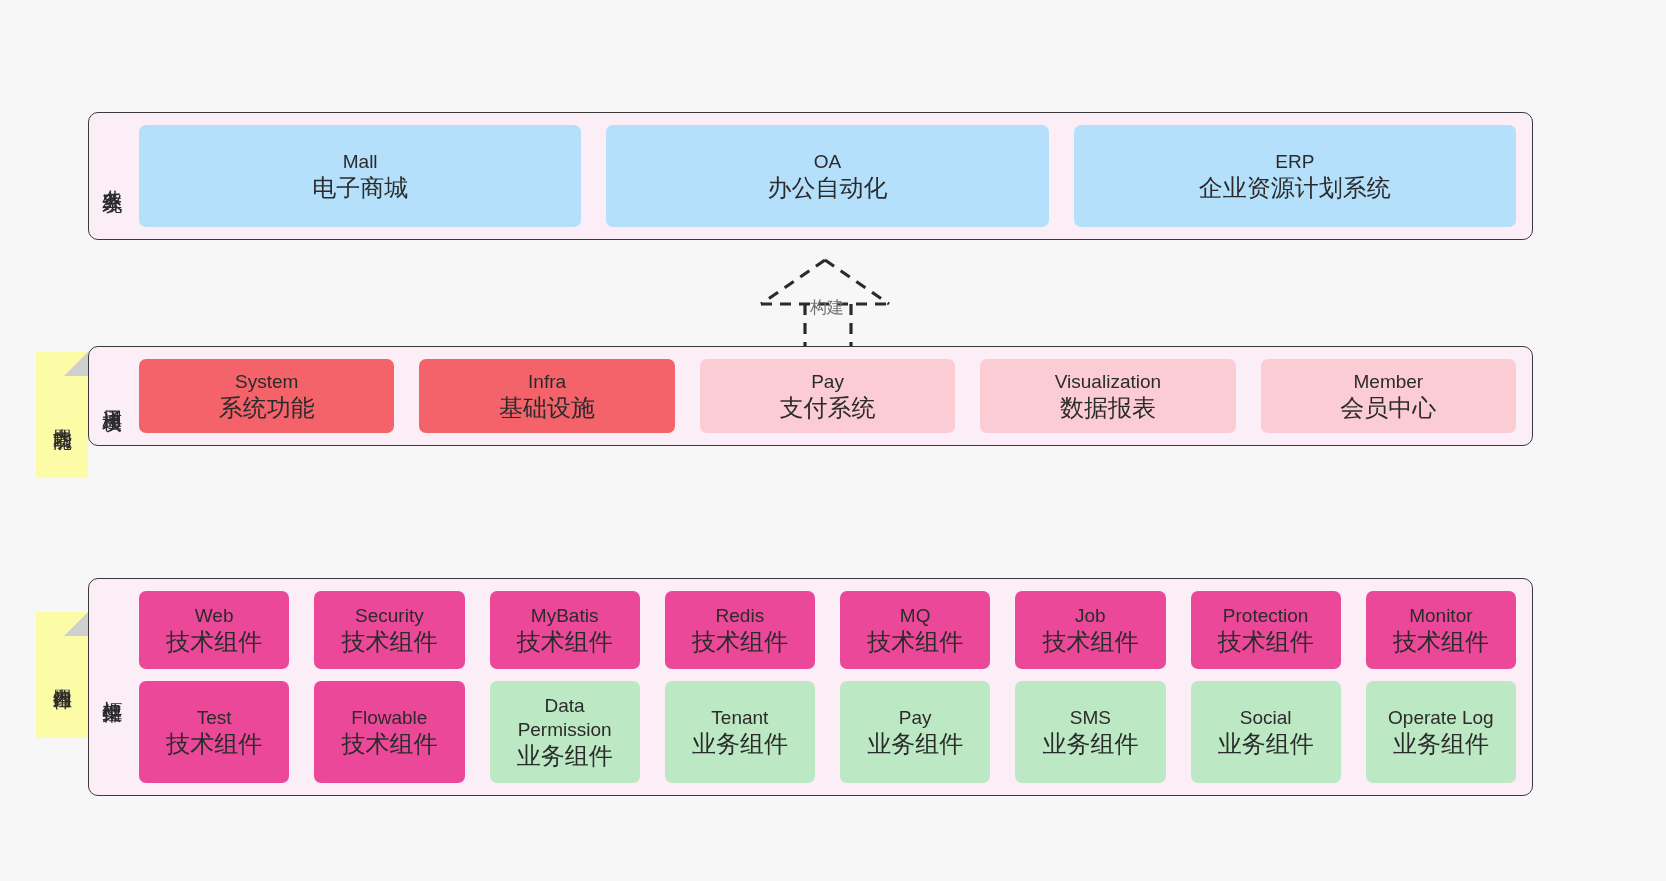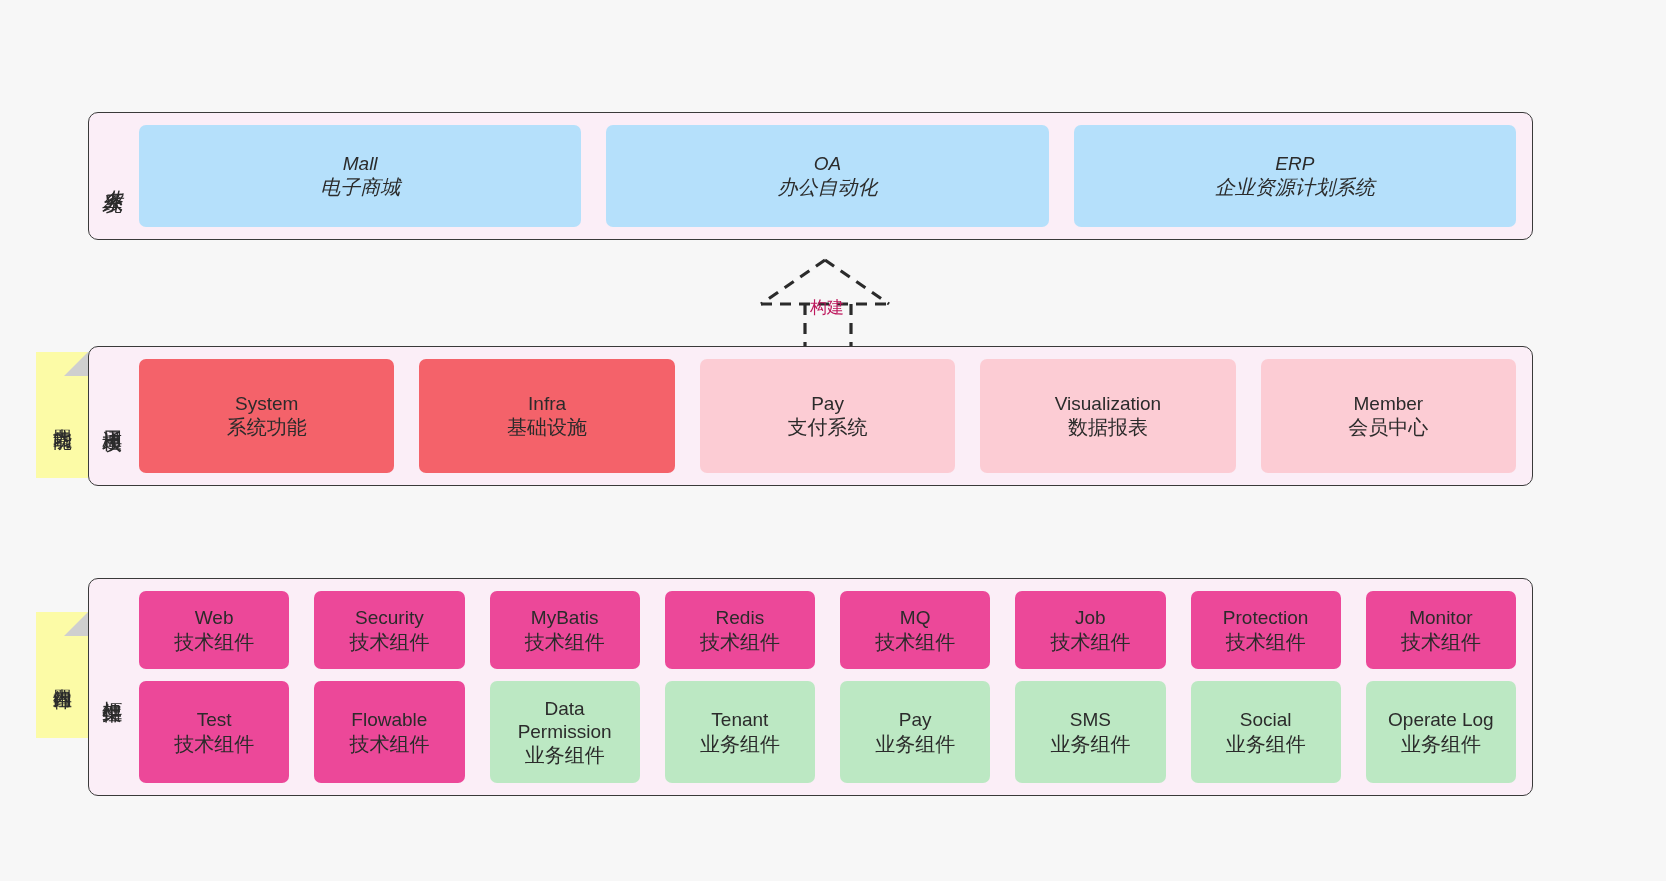--- a/index.html
+++ b/index.html
@@ -67,21 +67,21 @@
     display: flex;
     flex-direction: column;
     align-items: center;
     justify-content: center;
     text-align: center;
     line-height: 1.22;
     box-sizing: border-box;
     padding: 4px 6px;
   }
   .card .t1 { font-size: 19px; }
-  .card .t2 { font-size: 20px; }
+  .card .t2 { font-size: 24px; }
 
   .c-blue        { background: #b5e0fb; }
   .c-red         { background: #f4626a; }
   .c-pink        { background: #fcccd4; }
   .c-green       { background: #ec4899; }
   .c-greenlight  { background: #bce8c3; }
 
   
   .note {
     position: absolute;
@@ -111,32 +111,32 @@
   }
 
   
   .arrow {
     position: absolute;
   }
   .arrow svg { display: block; overflow: visible; }
   .arrow-label {
     position: absolute;
     font-size: 17px;
-    color: #be185d;
+    color: #737373;
     background: transparent;
     white-space: nowrap;
     text-align: right;
   }
 </style>
 </head>
 <body>
 
 <div class="canvas">
 
-  <div class="band" style="left:88px; top:112px; width:1445px; height:128px;font-style:italic;">
+  <div class="band" style="left:88px; top:112px; width:1445px; height:128px;">
     <div class="band-label">业务系统</div>
     <div class="band-body">
       <div class="row">
         <div class="card c-blue">
           <span class="t1">Mall</span>
           <span class="t2">电子商城</span>
         </div>
         <div class="card c-blue">
           <span class="t1">OA</span>
           <span class="t2">办公自动化</span>
@@ -158,21 +158,21 @@
         <path d="M50 48 L50 90"></path>
         <path d="M96 48 L96 90"></path>
       </g>
     </svg>
     <span class="arrow-label" style="left:55px; top:40px;">构建</span>
   </div>
 
   <div class="note" style="left:36px; top:352px; height:126px;">
     <span>内置功能</span>
   </div>
-  <div class="band" style="left:88px; top:346px; width:1445px; height:140px;">
+  <div class="band" style="left:88px; top:346px; width:1445px; height:100px;">
     <div class="band-label">通用模块</div>
     <div class="band-body">
       <div class="row">
         <div class="card c-red">
           <span class="t1">System</span>
           <span class="t2">系统功能</span>
         </div>
         <div class="card c-red">
           <span class="t1">Infra</span>
           <span class="t2">基础设施</span>

